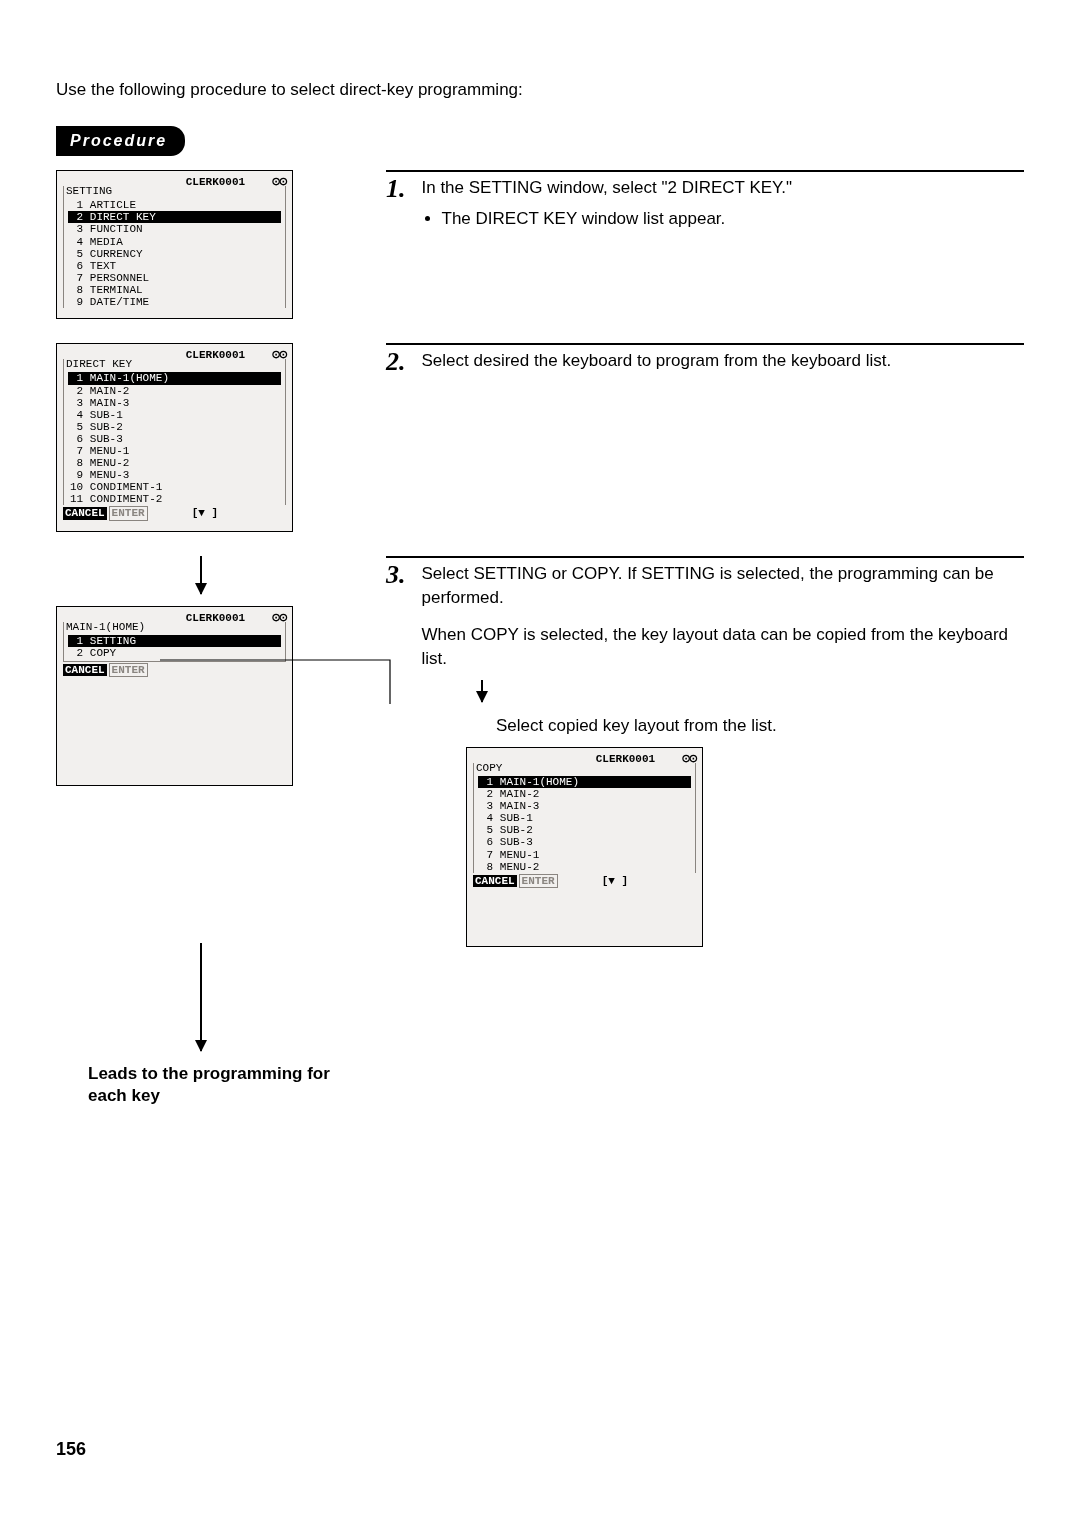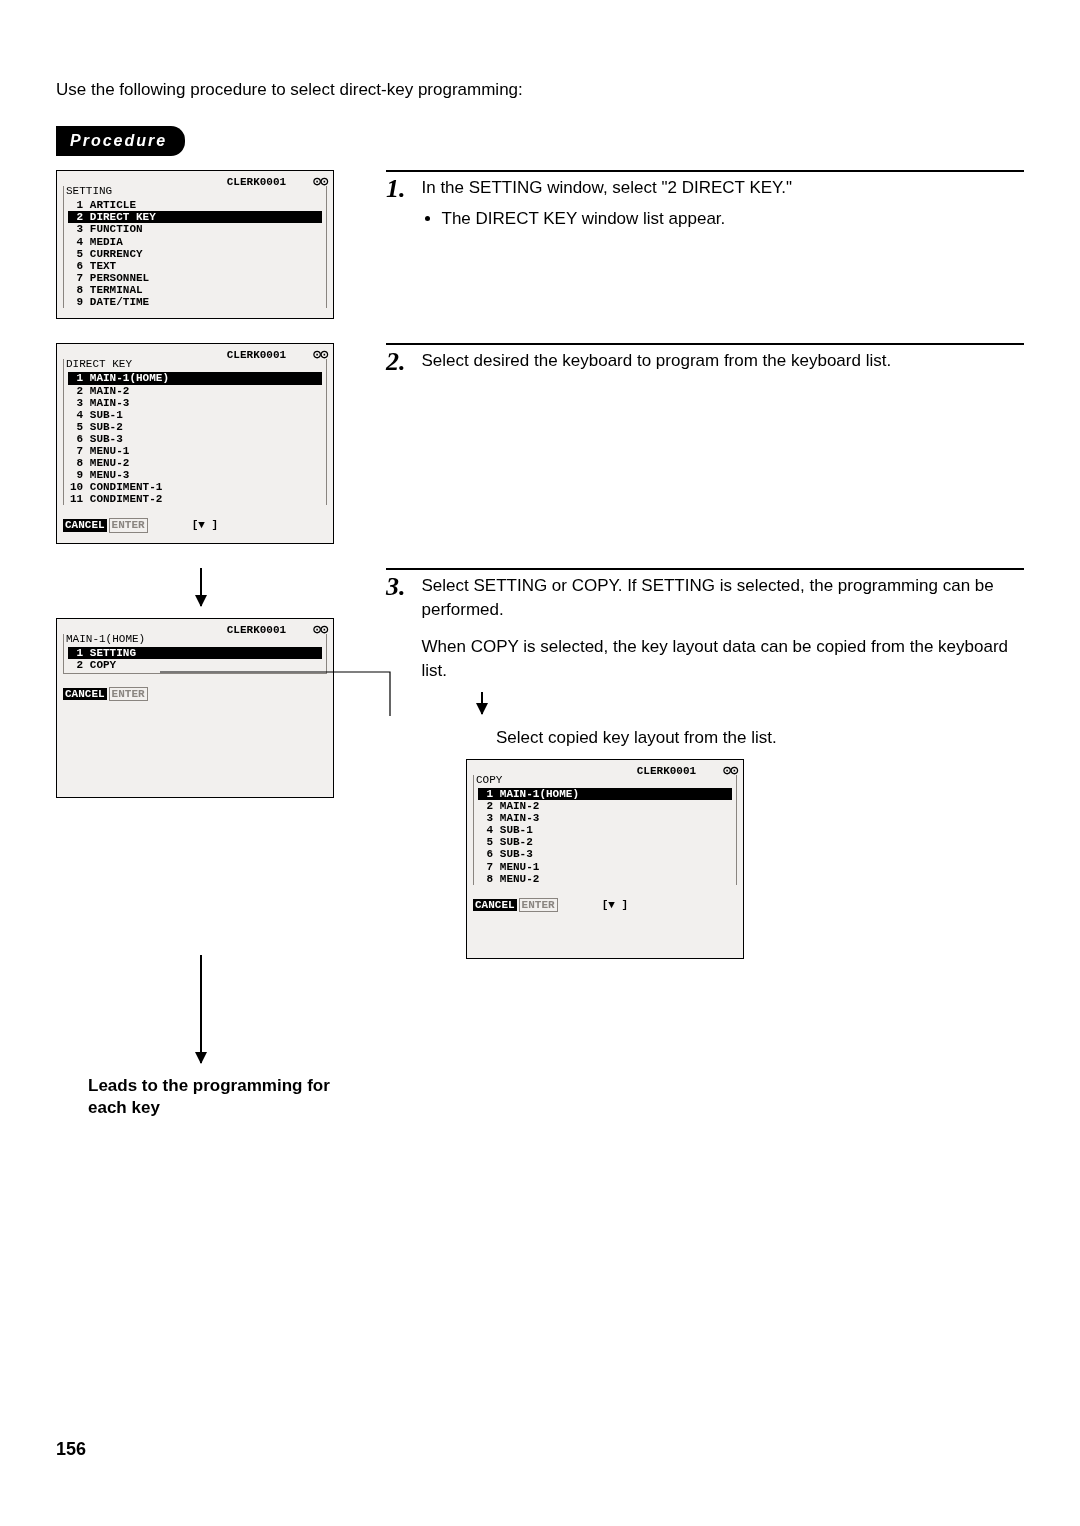--- a/index.html
+++ b/index.html
@@ -44,21 +44,21 @@
     margin-bottom: 14px;
     font-style: italic;
   }
 
   .content {
     position: relative;
   }
 
   
   .lcd {
-    width: 278px;
+    width: 237px;
     background: #f2f0ee;
     border: 1px solid #000;
     padding: 4px 6px 10px 6px;
     font-family: "Courier New", monospace;
     font-size: 12px;
     line-height: 1.1;
     color: #000;
     box-sizing: border-box;
     position: relative;
   }
@@ -86,34 +86,34 @@
     margin-left: -4px;
     display: inline-block;
     background: #f2f0ee;
     padding: 0 2px;
     position: relative;
     top: -1px;
   }
   .lcd-item {
     white-space: pre;
     font-size: 11px;
-    font-weight: bold;
+    font-weight: normal;
     padding: 0 2px;
   }
   .lcd-item.selected {
     background: #000;
     color: #fff;
   }
   .lcd-footer {
     font-size: 11px;
     font-weight: bold;
     display: flex;
     gap: 2px;
     align-items: center;
-    margin-top: 13px;
+    margin-top: 1px;
   }
   .lcd-footer .cancel {
     background: #000;
     color: #fff;
     padding: 0 2px;
   }
   .lcd-footer .enter-box {
     border: 1px solid #8a8580;
     padding: 0 2px;
     color: #8a8580;

